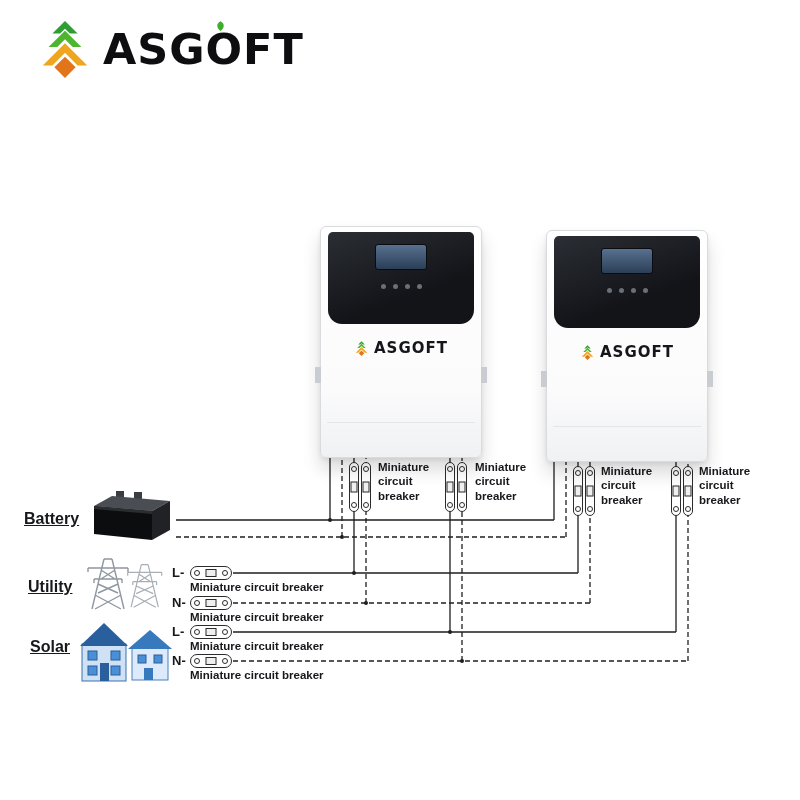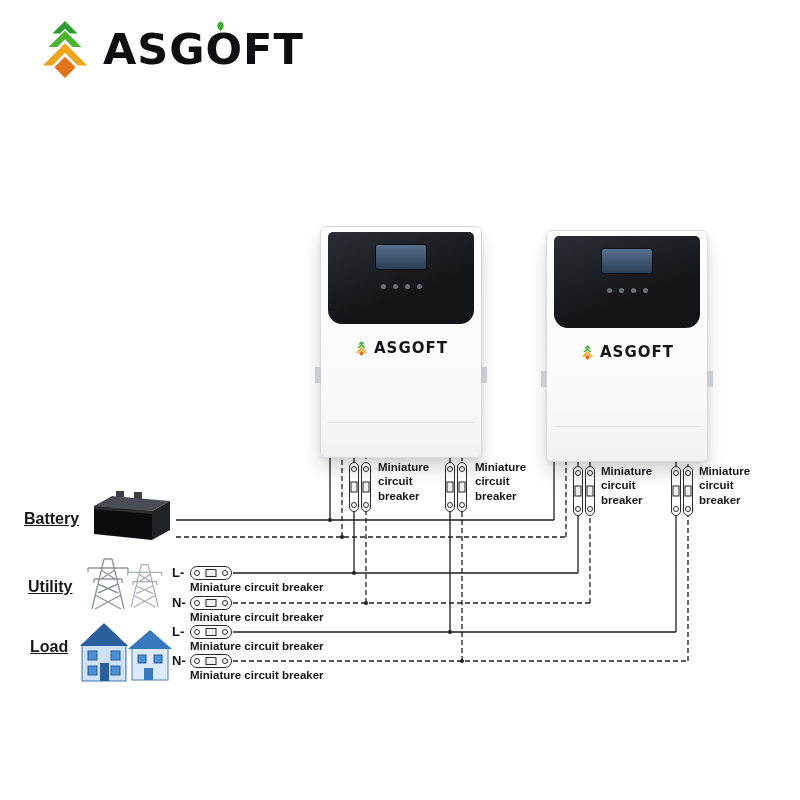--- a/index.html
+++ b/index.html
@@ -211,21 +211,21 @@
     <polygon points="66,23 84,13 84,42 66,52" fill="#202226"></polygon>
     <polygon points="8,18 66,23 66,26 8,21" fill="#2b2d31"></polygon>
   </svg>
 
   <div class="src-label" style="left:28px;top:578px">Utility</div>
   <svg class="utility-icon" viewBox="0 0 86 62">
     <use href="#pylon" transform="translate(2,5)" stroke="#8f979f" fill="none" stroke-width="1.4"></use>
     <use href="#pylon" transform="translate(42,11) scale(0.85)" stroke="#a7aeb6" fill="none" stroke-width="1.4"></use>
   </svg>
 
-  <div class="src-label" style="left:30px;top:638px">Load</div>
+  <div class="src-label" style="left:30px;top:638px">Solar</div>
   <svg class="load-icon" viewBox="0 0 92 64">
     <g>
       <rect x="52" y="30" width="36" height="32" fill="#dceafb" stroke="#4a7fbd"></rect>
       <polygon points="48,31 70,12 92,31" fill="#3878bc"></polygon>
       <rect x="58" y="37" width="8" height="8" fill="#4a90d9" stroke="#2d5c94"></rect>
       <rect x="74" y="37" width="8" height="8" fill="#4a90d9" stroke="#2d5c94"></rect>
       <rect x="64" y="50" width="9" height="12" fill="#3878bc"></rect>
     </g>
     <g>
       <rect x="2" y="26" width="44" height="37" fill="#cfe2f5" stroke="#3c70ad"></rect>

